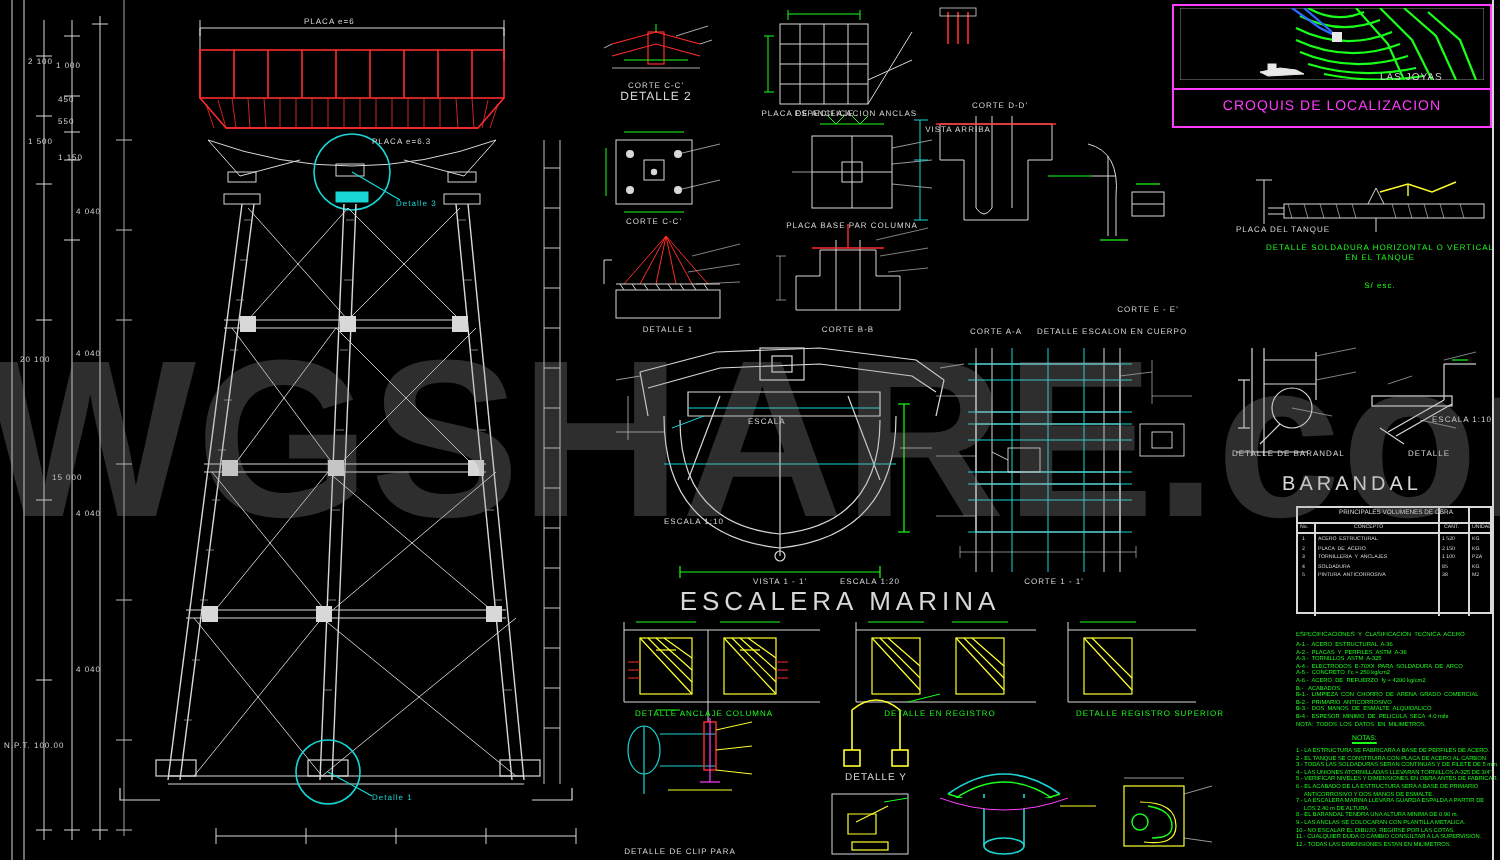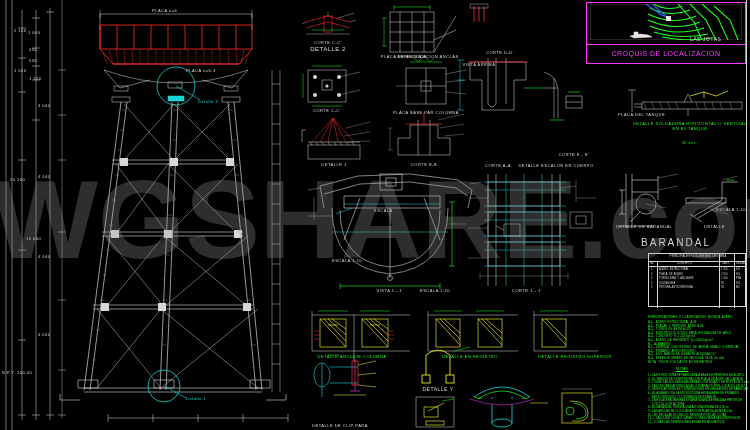--- a/index.html
+++ b/index.html
@@ -597,20 +597,21 @@
       <line x1="180" y1="105" x2="180" y2="111"></line>
         <line x1="268" y1="105" x2="268" y2="111"></line>
     </g>
   </svg>
 
   <div class="lbl w t4" style="left:332px;top:258px">ESCALA 1:10</div>
   <div class="lbl w t4 ctr" style="left:390px;top:288px">VISTA 1 - 1'</div>
   <div class="lbl w t4 ctr" style="left:435px;top:288px">ESCALA 1:20</div>
   <div class="lbl w t4 ctr" style="left:527px;top:288px">CORTE 1 - 1'</div>
   <div class="lbl w t4" style="left:374px;top:208px">ESCALA</div>
+  <div class="lbl w t13 ctr" style="left:420px;top:293px">ESCALERA MARINA</div>
 
   <svg class="abs" style="left:610px;top:170px" width="140" height="72" viewBox="0 0 140 72">
     <g stroke="#d8d8d8" fill="none" stroke-width="0.6">
       <line x1="16" y1="4" x2="16" y2="58"></line>
       <line x1="22" y1="4" x2="22" y2="58"></line>
       <line x1="8" y1="56" x2="44" y2="56"></line>
       <path d="M22 10 L48 10"></path>
       <path d="M22 22 L48 22"></path>
       <line x1="48" y1="6" x2="48" y2="30"></line>
       <circle cx="36" cy="34" r="10"></circle>

